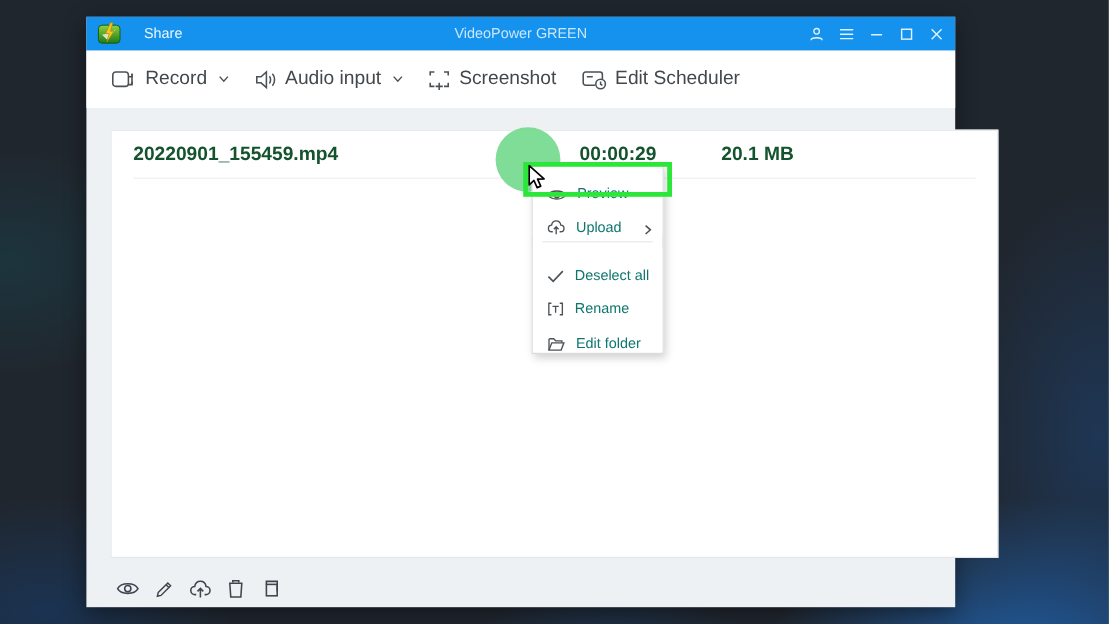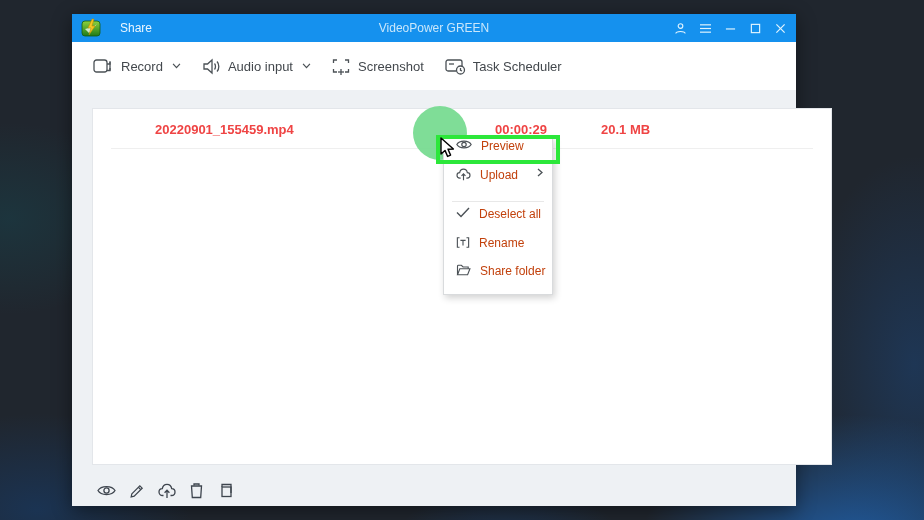--- a/index.html
+++ b/index.html
@@ -29,50 +29,50 @@
   .controls{ position:absolute; right:8px; top:0; height:28px;
     display:flex; align-items:center; gap:9px; }
   .ctl{ width:16px; height:16px; display:flex; align-items:center;
     justify-content:center; color:#dff3fe; cursor:default; }
   .ctl svg{ display:block; }
 
   
   .toolbar{ height:48px; background:#ffffff; display:flex; align-items:center;
     padding-left:21px; }
   .tool-item{ display:flex; align-items:center; gap:7px; margin-right:21px;
-    color:#43484d; font-size:13px; cursor:default;text-align:center; }
+    color:#43484d; font-size:16px; cursor:default;text-align:center; }
   .tool-item svg{ color:#4b5156; }
   .chev{ margin-left:2px; color:#6a7075; }
 
   
   .list-panel{ position:absolute; left:20px; top:94px; width:740px; height:357px;
     background:#ffffff; border:1px solid #e3e6ea; }
   .file-row{ position:relative; height:40px; display:flex; align-items:center;
-    font-size:13px; font-weight:bold; color:#ef4444;padding-left:44px; }
+    font-size:16px; font-weight:bold; color:#14532d; }
   .file-row::after{ content:""; position:absolute; left:18px; right:18px; bottom:0;
     border-bottom:1px solid #efefef; }
   .file-name{ margin-left:18px; }
   .file-duration{ position:absolute; right:284px; }
   .file-size{ position:absolute; left:508px; }
 
   
   .footer-bar{ position:absolute; left:25px; top:467px; display:flex;
     align-items:center; gap:11px; }
   .foot-icon{ width:19px; height:19px; color:#3e454e; display:flex;
     align-items:center; justify-content:center; cursor:pointer; }
 
   
   .click-circle{ position:absolute; left:413px; top:106px; width:54px; height:54px;
     border-radius:50%; background:#74da8e; opacity:0.92; z-index:5; }
 
   .context-menu{ position:absolute; left:443px; top:137px; width:110px;
     background:#ffffff; border:1px solid #d9dbdd;
     box-shadow:2px 3px 7px rgba(0,0,0,0.18); z-index:10; padding:1px 0; }
-  .menu-item{ position:relative; height:28.5px; display:flex; align-items:flex-start;
-    gap:9px; padding-left:12px; font-size:12px; color:#c2410c; cursor:pointer;
+  .menu-item{ position:relative; height:28.5px; display:flex; align-items:flex-end;
+    gap:9px; padding-left:12px; font-size:12px; color:#0f766e; cursor:pointer;
     background:#fff; }
   .menu-item svg{ color:#4b5156; flex:0 0 auto; }
   .menu-sep{ height:1px; background:#e8e8e8; margin:5px 8px; }
   .submenu-arrow{ position:absolute; right:9px; color:#6a7075; }
 
   .highlight-box{ position:absolute; left:436px; top:135px; width:124px; height:29px;
     border:4px solid #2ce73a; z-index:12; pointer-events:none; }
 
   .cursor{ position:absolute; left:437px; top:137px; z-index:20; pointer-events:none; }
 </style>
@@ -164,21 +164,21 @@
         </svg>
         <span>Screenshot</span>
       </div>
       <div class="tool-item">
         <svg width="21" height="17" viewBox="0 0 21 17" fill="none" stroke="currentColor" stroke-width="1.3">
           <path d="M11,13 L3,13 C1.9,13 1,12.1 1,11 L1,4 C1,2.9 1.9,2 3,2 L15,2 C16.1,2 17,2.9 17,4 L17,8"></path>
           <line x1="4" y1="6" x2="9" y2="6"></line>
           <circle cx="15.5" cy="12" r="4"></circle>
           <path d="M15.5,10 L15.5,12.3 L17,13"></path>
         </svg>
-        <span>Task Scheduler</span>
+        <span>Edit Scheduler</span>
       </div>
     </div>
 
     <div class="list-panel">
       <div class="file-row">
         <span class="file-name">20220901_155459.mp4</span>
         <span class="file-duration">00:00:29</span>
         <span class="file-size">20.1 MB</span>
       </div>
     </div>
@@ -250,21 +250,21 @@
         <path d="M12,2 L14.5,2 L14.5,13 L12,13"></path>
         <path d="M5,5 L11,5 M8,5 L8,11"></path>
       </svg>
       <span>Rename</span>
     </div>
     <div class="menu-item">
       <svg width="15" height="12" viewBox="0 0 17 14" fill="none" stroke="currentColor" stroke-width="1.3">
         <path d="M1.5,12.5 L1.5,2.5 C1.5,1.9 1.9,1.5 2.5,1.5 L6,1.5 L8,3.5 L14,3.5 L14,5.5"></path>
         <path d="M1.5,12.5 L4.2,5.5 L16,5.5 L13.3,12.5 Z"></path>
       </svg>
-      <span>Share folder</span>
+      <span>Edit folder</span>
     </div>
   </div>
 
   <div class="highlight-box"></div>
 
   <svg class="cursor" width="22" height="22" viewBox="0 0 22 22">
     <path d="M4,1 L4,17 L8,13.4 L10.6,19.4 L13.6,18.1 L11,12.2 L16.4,12 Z" fill="#ffffff" stroke="#000000" stroke-width="1.4" stroke-linejoin="round"></path>
   </svg>
 
 </div>

